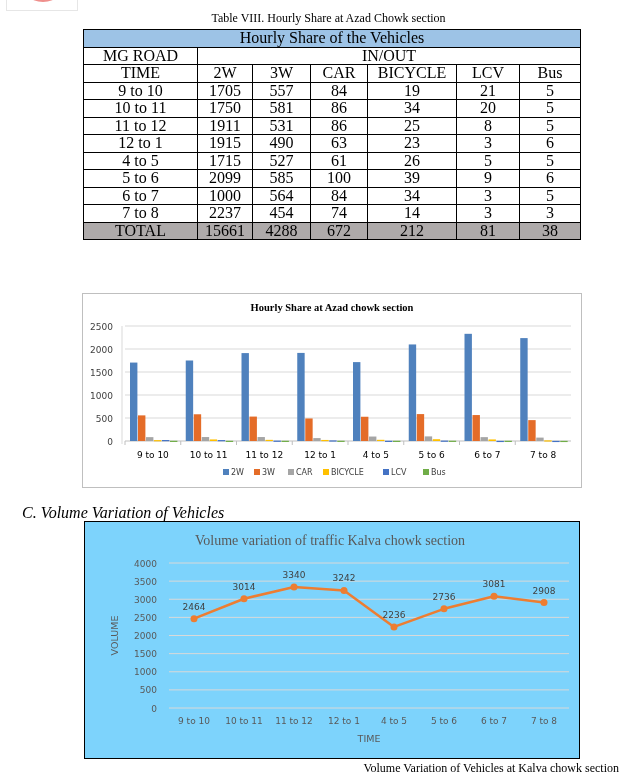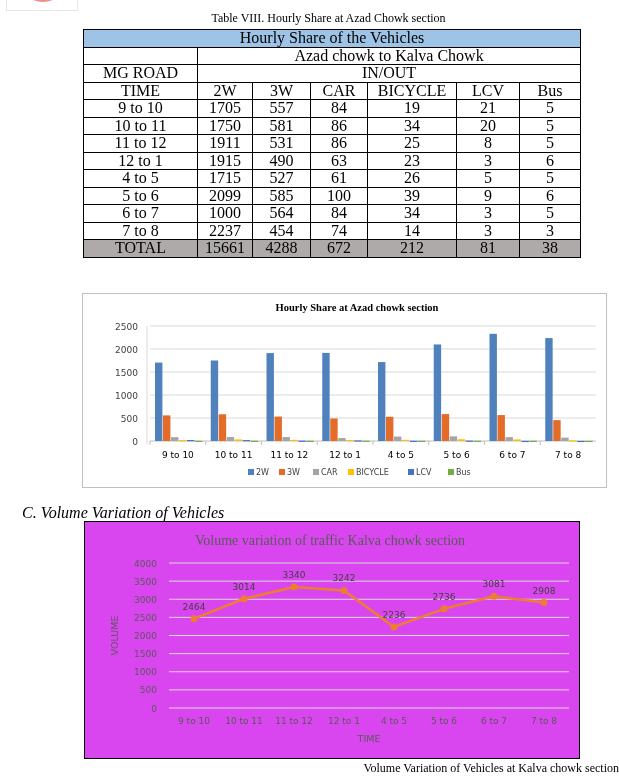--- a/index.html
+++ b/index.html
@@ -4,22 +4,22 @@
 <style>
   html, body { margin:0; padding:0; background:#ffffff; }
   body { width:619px; height:783px; position:relative; overflow:hidden; font-family:"Liberation Serif", serif; color:#000; }
   .logo-box { position:absolute; left:6px; top:-6px; width:70px; height:16px; border:1px solid #e6e6e6; border-top:none; background:#fff; overflow:hidden; }
   .logo-circle { position:absolute; left:12px; top:-40px; width:48px; height:48px; border-radius:50%; background:#ef8f8c; }
   .caption-top { position:absolute; left:0; width:619px; top:11px; text-align:center; font-size:12px;padding-left:19px; }
   table.data-table { position:absolute; left:83px; top:29px; width:497px; border-collapse:collapse; font-size:16px; table-layout:fixed; }
   table.data-table td { border:1px solid #000; text-align:center; height:16.5px; padding:0; line-height:16px; }
   table.data-table tr.hdr-blue td { background:#9dc3e6; }
   table.data-table tr.total td { background:#aeaaaa; }
-  .chart1 { position:absolute; left:82px; top:293px; width:498px; height:193px; border:1px solid #bfbfbf; background:#fff;padding-left:25px; }
-  .chart2 { position:absolute; left:84px; top:521px; width:494px; height:236px; border:1px solid #000; background:#d946ef; }
+  .chart1 { position:absolute; left:82px; top:293px; width:498px; height:193px; border:1px solid #bfbfbf; background:#fff; }
+  .chart2 { position:absolute; left:84px; top:521px; width:494px; height:236px; border:1px solid #000; background:#7dd3fc; }
   .section-heading { position:absolute; left:22px; top:504px; font-size:16px; font-style:italic; }
   .caption-bottom { position:absolute; left:0; width:619px; top:761px; text-align:right; font-size:12px; }
   svg text { font-family:"DejaVu Sans", sans-serif; }
 </style>
 </head>
 <body>
 
 <div class="logo-box">
   <div class="logo-circle"></div>
 </div>
@@ -32,24 +32,20 @@
       <col style="width:55px">
       <col style="width:58px">
       <col style="width:57px">
       <col style="width:89px">
       <col style="width:63px">
       <col style="width:61px">
   </colgroup>
   <tbody>
       <tr class="hdr-blue">
     <td colspan="7">Hourly Share of the Vehicles</td>
-  </tr>
-  <tr>
-    <td></td>
-    <td colspan="6">Azad chowk to Kalva Chowk</td>
   </tr>
   <tr>
     <td>MG ROAD</td>
     <td colspan="6">IN/OUT</td>
   </tr>
   <tr>
     <td>TIME</td>
     <td>2W</td>
     <td>3W</td>
     <td>CAR</td>

